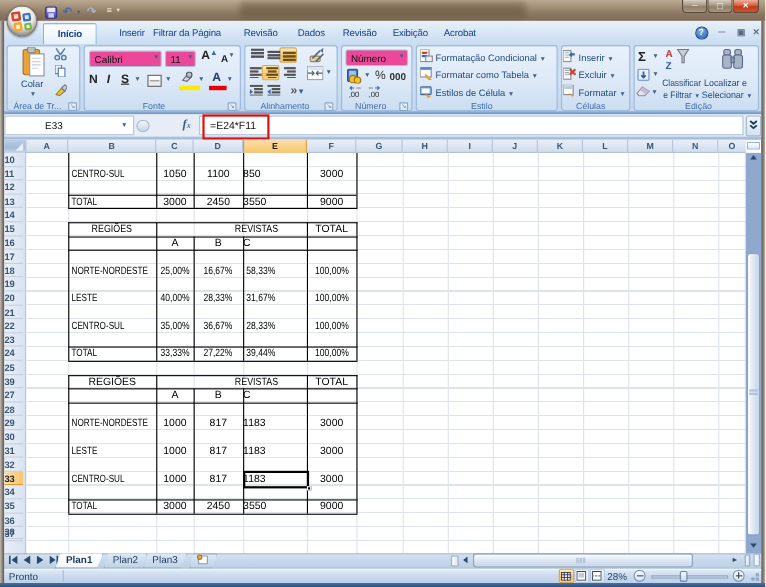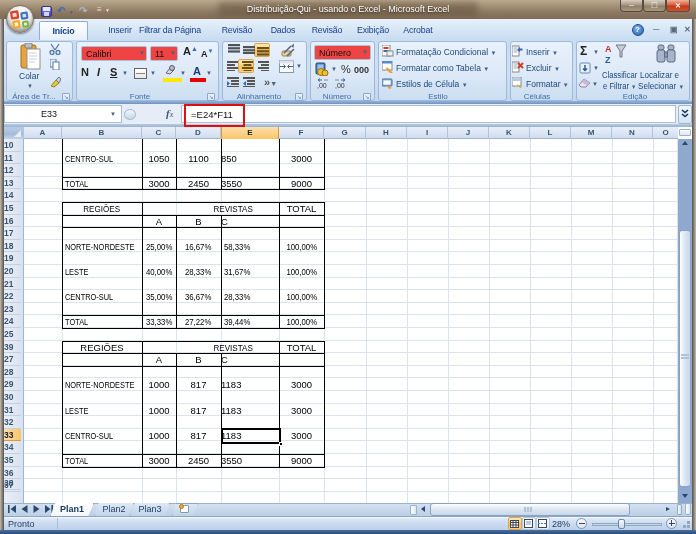--- a/index.html
+++ b/index.html
@@ -16,21 +16,21 @@
 .rtab{top:21px;height:19px;font-size:8.8px;letter-spacing:-.15px;color:#15428b;text-align:center;line-height:19px;white-space:nowrap}
 .rtab.active{background:linear-gradient(#fdfeff,#f4f9fe 45%,#e6effa);border:1px solid #8caed8;border-bottom:none;border-radius:2px 2px 0 0;font-weight:bold}
 #orb{left:6px;top:5px;width:28px;height:28px;border-radius:50%;background:radial-gradient(circle at 50% 28%,#ffffff,#eeebe7 48%,#b5b1ac 78%,#dcd8d4 92%);border:1px solid #7d766d;box-shadow:0 1px 2px rgba(0,0,0,.45),inset 0 -2px 3px rgba(100,95,90,.35)}
 #ribbon{left:4px;top:40px;width:688px;height:61px;background:linear-gradient(#cadcf2,#d0e0f4 55%,#c3d6ee)}
 #ribbon-bot{left:4px;top:101px;width:688px;height:3px;background:linear-gradient(#95b4da,#6e92c0)}
 .grp{position:absolute;top:41px;height:60px;border:1px solid #9db9da;border-radius:3px;background:linear-gradient(#e8f1fc,#dfeaf8 52%,#d3e3f4 78%,#ccdef1)}
 .glabel{position:absolute;font-size:8px;color:#3e6cac;text-align:center;top:92px;height:9px;line-height:9px}
 .dlg{position:absolute;top:93px;width:8px;height:8px;border:1px solid #8aa7ca;border-radius:1px;background:linear-gradient(#eef4fb,#d7e5f4);font-size:6px;line-height:6px;color:#5b7ca3;text-align:center}
 .rtext{position:absolute;font-size:8.5px;color:#204a7e;white-space:nowrap}
 .dropA{color:#42618c;font-size:6px}
-.combo{position:absolute;background:#ef4444;border:1px solid #abc0d8;border-radius:2px;font-size:9px;color:#111}
+.combo{position:absolute;background:#ec4899;border:1px solid #abc0d8;border-radius:2px;font-size:9px;color:#111}
 .btnhl{background:linear-gradient(#ffe8b0,#fbd186 45%,#f7bf5e 55%,#fbd186);border:1px solid #d9a64e;border-radius:2px}
 .btnpl{border:1px solid #b4c8e0;border-radius:2px;background:linear-gradient(#f3f8fd,#dfeaf6)}
 #fbar{left:4px;top:104px;width:688px;height:20px;background:#e6edf6}
 #fbar-sep{left:4px;top:124px;width:688px;height:3px;background:linear-gradient(#b6c9e0,#9ab3d2)}
 .whitebox{position:absolute;background:#fff;border:1px solid #abc0d8}
 #colhdr{left:4px;top:127px;width:674px;height:12px;background:linear-gradient(#e9eff8,#dce6f3 55%,#cfddec);border-bottom:1px solid #9eb6d3}
 .ch{position:absolute;top:127px;height:12px;font-size:8px;font-weight:bold;color:#3a5572;text-align:center;line-height:12.5px;border-right:1px solid #b2c4da}
 #rowhdr{left:4px;top:139px;width:20px;height:365px;background:linear-gradient(90deg,#e9eff8,#d8e2f0);border-right:1px solid #9eb6d3}
 .rh{position:absolute;left:0;width:17px;height:12.6px;font-size:8.5px;font-weight:bold;color:#3a5572;text-align:left;line-height:13px;border-bottom:1px solid #c2d0e2}
 #grid{left:24px;top:139px;width:654px;height:364px;background:#fff;overflow:hidden}
@@ -49,21 +49,20 @@
 #tabbar{left:4px;top:503px;width:688px;height:14px;background:linear-gradient(#d3e0f0,#bccfe7);border-bottom:1px solid #8ba6c4;border-top:1px solid #98b2d0}
 .stab{position:absolute;top:503px;height:14px;font-size:9px;text-align:center;color:#1e3c5c}
 #statusbar{left:4px;top:517px;width:688px;height:13px;background:linear-gradient(#e0eaf7,#cad9ee 50%,#bdd2ea);border-top:1px solid #f2f7fc;font-size:9px;color:#1e3c5c}
 .sicon{position:absolute}
 svg{display:block}
 </style></head>
 <body>
 <div id="w">
   <div class="abs" id="titlebar"></div>
   <div class="abs" style="left:218px;top:2px;width:260px;height:14px;background:linear-gradient(#6d5a43,#5f4c37);border-radius:3px;filter:blur(3px);opacity:.55"></div>
-  <div class="abs" id="title-txt">Distribuição-Qui - usando o Excel - Microsoft Excel</div>
   <div class="abs" id="frameL"></div>
   <div class="abs" id="frameR"></div>
   <div class="abs" id="framebot"></div>
   <div class="abs wbtn" style="left:620px;width:23px">
       <span>─</span>
     </div>
   <div class="abs wbtn" style="left:643px;width:23px">
       <span style="font-size:9px;line-height:10px">□</span>
     </div>
   <div class="abs wbtn" id="btn-close" style="left:666px;width:24px">

